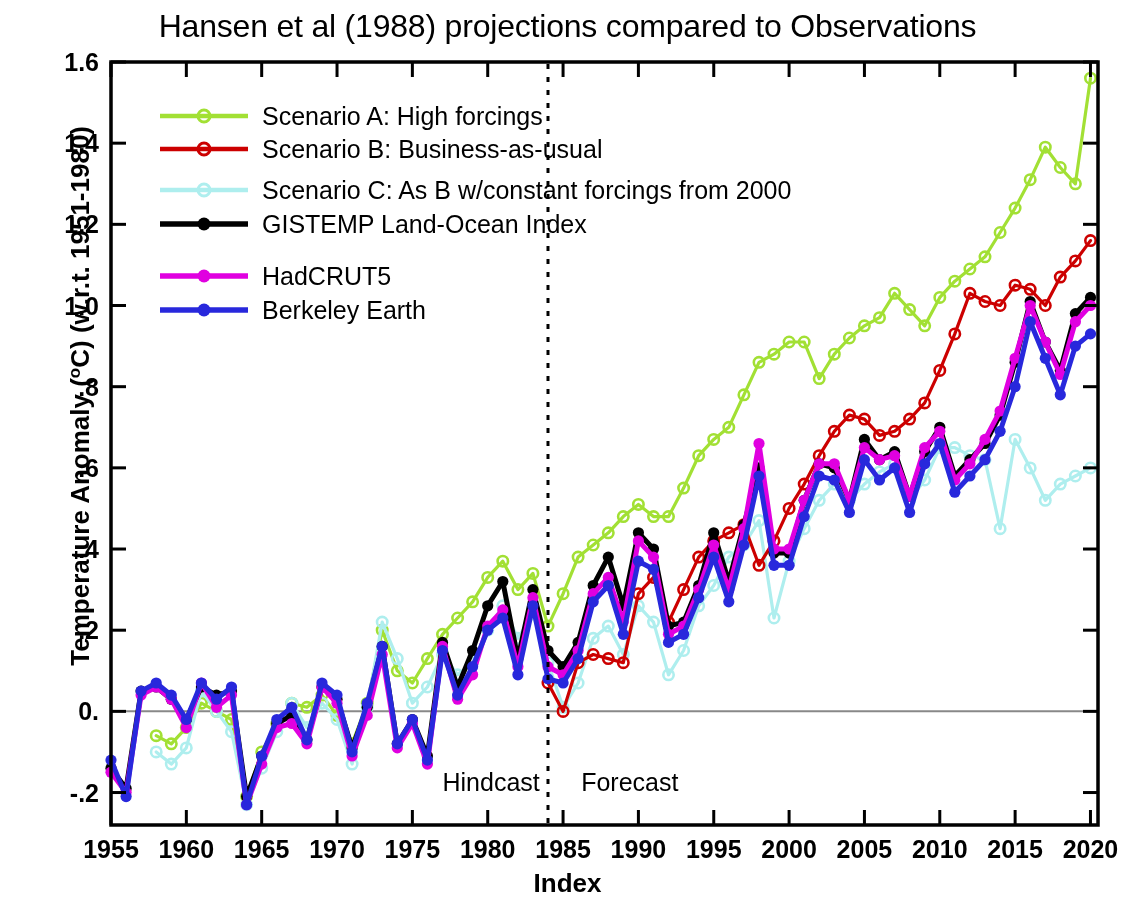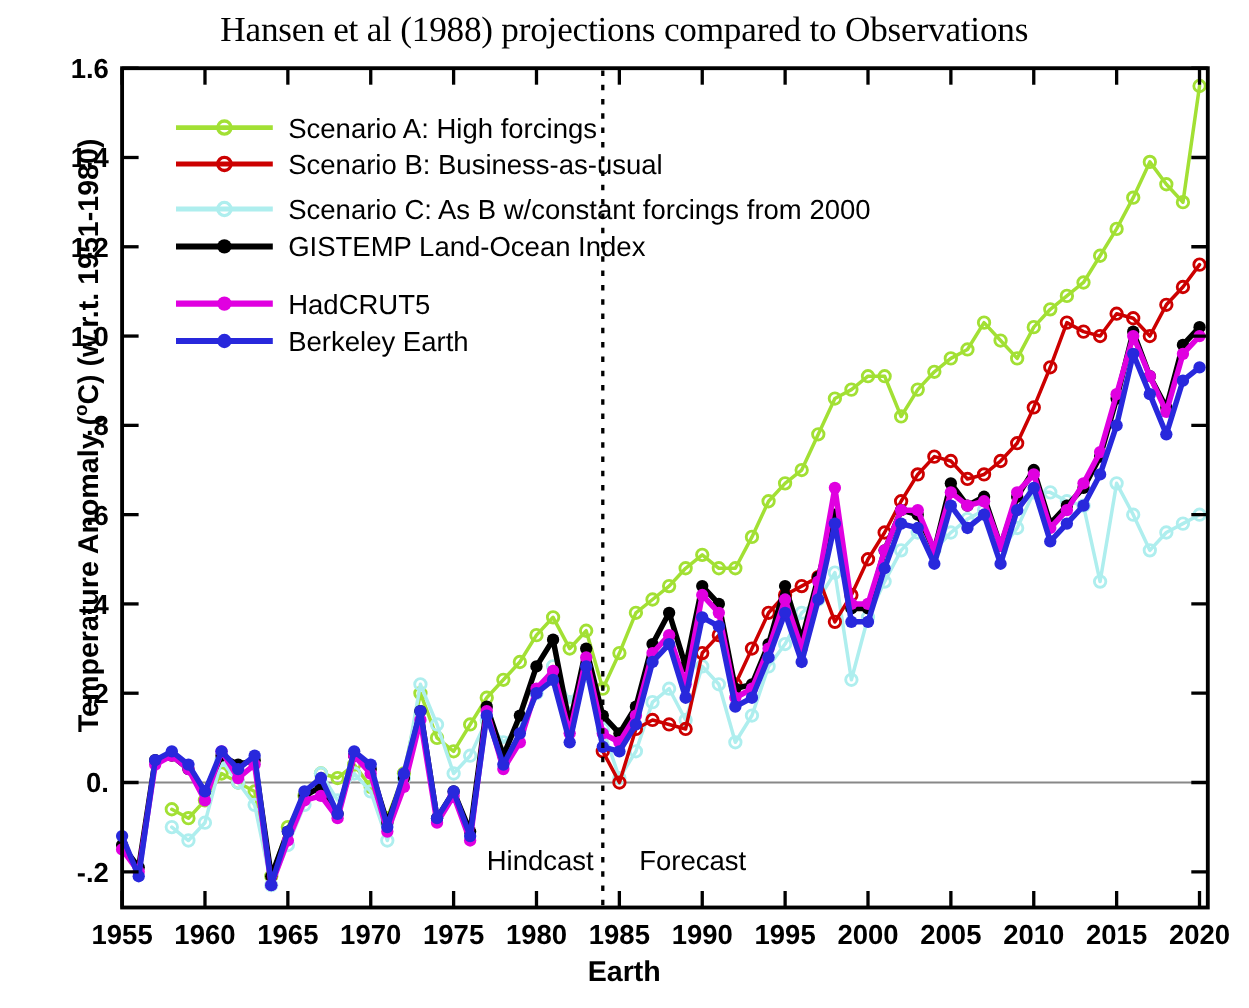--- a/index.html
+++ b/index.html
@@ -22,21 +22,21 @@
   .chart-title {
     position: absolute;
     left: 0;
     top: 8px;
     width: 1135px;
     text-align: center;
     font-size: 32px;
     font-weight: 400;
     color: #000;
     letter-spacing: -0.2px;
-    font-family: Liberation Serif, serif;
+    font-family: Liberation Sans, sans-serif;
   }
   .ylabel {
     position: absolute;
     left: -300px;
     top: 380px;
     width: 760px;
     text-align: center;
     transform: rotate(-90deg);
     transform-origin: 50% 50%;
     font-size: 26px;
@@ -91,21 +91,21 @@
 <body>
 
 <div id="figure">
 
   <div class="chart-title">Hansen et al (1988) projections compared to Observations</div>
 
   <div class="ylabel">
     <span>Temperature Anomaly (<sup>o</sup>C) (w.r.t. 1951-1980)</span>
   </div>
 
-  <div class="xlabel">Earth</div>
+  <div class="xlabel">Index</div>
 
   <svg class="plot" id="plotsvg" width="1135" height="916">
     <g id="zero-line-g">
         <line x1="111" x2="1098" y1="711.3617021276596" y2="711.3617021276596" stroke="#888888" stroke-width="2"></line>
       </g>
     <g id="series-g">
         <g>
           <path d="M156.2 735.7 L171.3 743.8 L186.3 727.6 L201.4 703.2 L216.5 711.4 L231.5 719.5 L246.6 796.6 L261.7 751.9 L276.8 723.5 L291.8 703.2 L306.9 707.3 L322.0 695.1 L337.0 715.4 L352.1 743.8 L367.2 703.2 L382.2 630.2 L397.3 670.8 L412.4 683.0 L427.4 658.6 L442.5 634.3 L457.6 618.0 L472.6 601.8 L487.7 577.4 L502.8 561.2 L517.9 589.6 L532.9 573.4 L548.0 626.1 L563.1 593.7 L578.1 557.1 L593.2 545.0 L608.3 532.8 L623.3 516.6 L638.4 504.4 L653.5 516.6 L668.5 516.6 L683.6 488.1 L698.7 455.7 L713.7 439.4 L728.8 427.3 L743.9 394.8 L759.0 362.3 L774.0 354.2 L789.1 342.0 L804.2 342.0 L819.2 378.6 L834.3 354.2 L849.4 338.0 L864.4 325.8 L879.5 317.7 L894.6 293.3 L909.6 309.6 L924.7 325.8 L939.8 297.4 L954.8 281.2 L969.9 269.0 L985.0 256.8 L1000.1 232.5 L1015.1 208.1 L1030.2 179.7 L1045.3 147.2 L1060.3 167.5 L1075.4 183.8 L1090.5 78.2 " fill="none" stroke="#A2E034" stroke-width="3.2" stroke-linejoin="round" stroke-linecap="round"></path>
           <circle cx="156.2" cy="735.7" r="5.2" fill="none" stroke="#A2E034" stroke-width="2.6"></circle>
           <circle cx="171.3" cy="743.8" r="5.2" fill="none" stroke="#A2E034" stroke-width="2.6"></circle>

